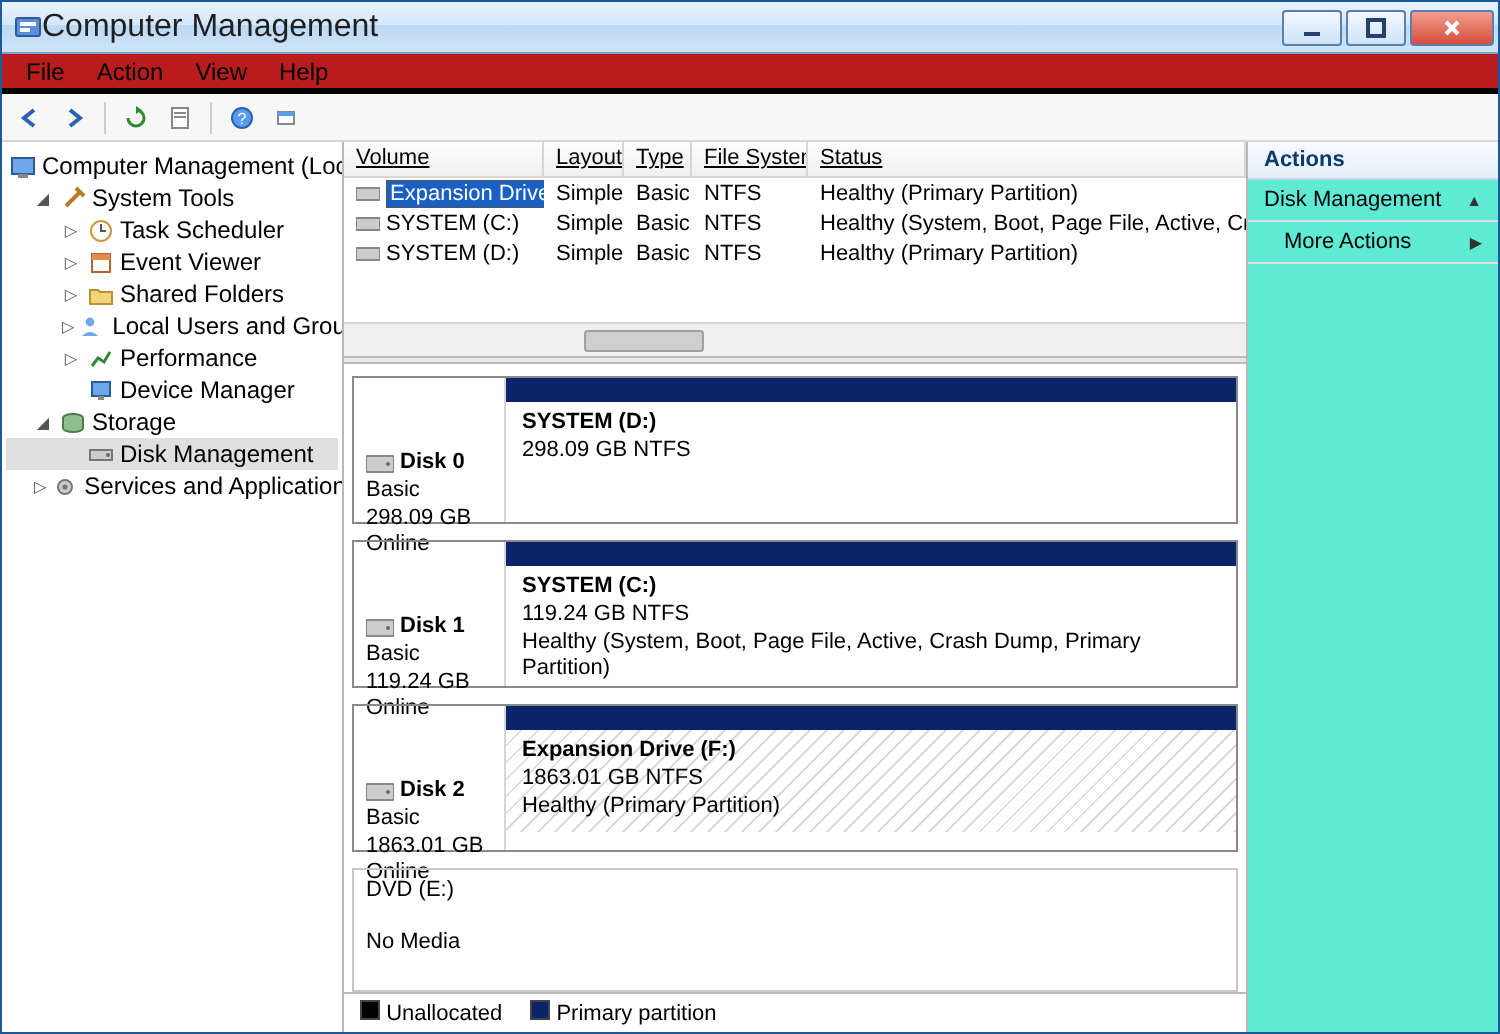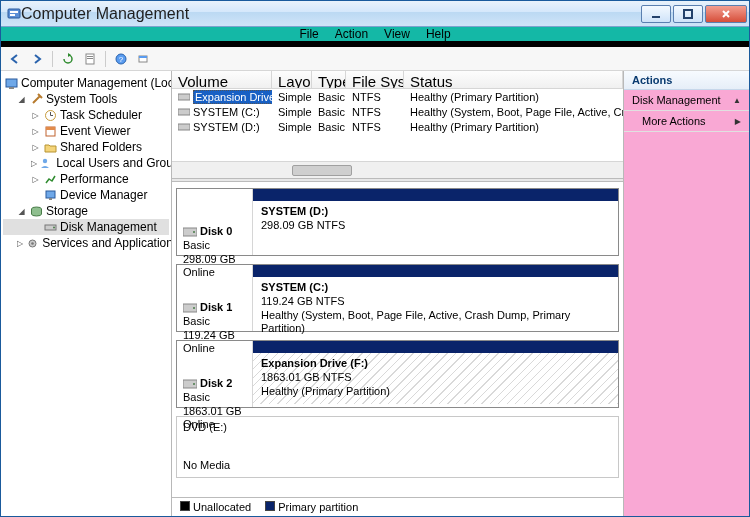--- a/index.html
+++ b/index.html
@@ -5,42 +5,42 @@
   * { box-sizing: border-box; }
   html, body { margin: 0; padding: 0; font-family: "Segoe UI", Tahoma, sans-serif; font-size: 11px; color: #000; background: #fff; }
   .window { width: 750px; height: 517px; border: 1px solid #1a5a9c; position: relative; display: flex; flex-direction: column; background: #fff; }
   
   .titlebar { height: 26px; background: linear-gradient(to bottom, #e9f2fb 0%, #d4e7fb 45%, #bcd9f3 46%, #cfe4f8 100%); display: flex; align-items: center; padding: 0 2px 0 6px; border-bottom: 1px solid #7da2ce; }
   .titlebar .title { flex: 1; font-size: 16px; color: #1f1f1f; }
   .winctrls { display: flex; gap: 0; }
   .winbtn { width: 30px; height: 18px; border: 1px solid #5a7fb0; border-radius: 2px; margin-left: 2px; display: flex; align-items: center; justify-content: center; font-size: 10px; background: linear-gradient(to bottom,#f3f9ff,#cfe3f9); }
   .winbtn.close { background: linear-gradient(to bottom,#f39e90,#d64e3a); color: #fff; width: 42px; }
   
-  .menubar { height: 20px; background: #14b8a6; border-bottom: 6px solid #000000; display: flex; align-items: center; padding: 0 4px; justify-content: center; }
+  .menubar { height: 20px; background: #b91c1c; border-bottom: 3px solid #000000; display: flex; align-items: center; padding: 0 4px; }
   .menuitem { padding: 2px 8px; font-size: 12px; }
   
   .toolbar { height: 24px; background: #f7f7f7; border-bottom: 1px solid #d6d6d6; display: flex; align-items: center; padding: 0 4px; gap: 2px; }
   .tbbtn { width: 20px; height: 20px; display: flex; align-items: center; justify-content: center; border: 1px solid transparent; border-radius: 2px; }
   .tbsep { width: 1px; height: 16px; background: #ccc; margin: 0 3px; }
   
   .body { flex: 1; display: grid; grid-template-columns: 171px 1fr 125px; min-height: 0; }
   .pane { border-right: 1px solid #b8b8b8; display: flex; flex-direction: column; min-width: 0; }
   .pane:last-child { border-right: none; }
   
   .tree { padding: 4px 2px; overflow: hidden; white-space: nowrap; font-size: 12px; }
   .treerow { display: flex; align-items: center; height: 16px; padding: 0 2px; gap: 3px; }
   .treerow.selected { background: #e0e0e0; }
   .twisty { width: 9px; height: 9px; display: inline-flex; align-items: center; justify-content: center; font-size: 8px; color: #555; }
   .ticon { width: 14px; height: 14px; display: inline-flex; align-items: center; justify-content: center; font-size: 11px; }
   .indent1 { padding-left: 14px; }
   .indent2 { padding-left: 28px; }
   
   .mid { display: flex; flex-direction: column; min-height: 0; }
   .volhdr { display: flex; border-bottom: 1px solid #d6d6d6; background: linear-gradient(#fdfdfd,#f0f0f0); height: 18px; }
-  .volcol { border-right: 1px solid #d6d6d6; padding: 2px 6px; font-size: 15px; overflow: hidden; white-space: nowrap; text-decoration: underline; }
+  .volcol { border-right: 1px solid #d6d6d6; padding: 2px 6px; font-size: 11px; overflow: hidden; white-space: nowrap; text-decoration: underline; }
   .volbody { overflow: hidden; min-height: 0; }
   .volrow { display: flex; height: 15px; white-space: nowrap; }
   .volcell { padding: 0 6px; overflow: hidden; display: flex; align-items: center; gap: 3px; }
   .c-vol { width: 100px; }
   .c-lay { width: 40px; }
   .c-typ { width: 34px; }
   .c-fs  { width: 58px; }
   .c-st  { flex: 1; min-width: 0; }
   .hscroll { height: 17px; background: #f0f0f0; border-top: 1px solid #d6d6d6; position: relative; display: flex; align-items: center; }
   .hscroll .thumb { position: absolute; left: 120px; width: 60px; height: 11px; top: 3px; background: #cfcfcf; border: 1px solid #a0a0a0; border-radius: 2px; }
@@ -49,26 +49,26 @@
   
   .diskg { flex: 1; overflow: auto; padding: 6px 4px 0 4px; display: flex; flex-direction: column; gap: 8px; }
   .diskrow { display: flex; border: 1px solid #8a8a8a; min-height: 62px; }
   .diskhead { width: 76px; padding: 4px 6px; font-size: 11px; line-height: 1.25; border-right: 1px solid #d6d6d6; }
   .diskhead .dn { font-weight: bold; display: flex; align-items: center; gap: 3px; margin-top: 32px; }
   .diskvol { flex: 1; padding: 0; }
   .dvbar { height: 12px; background: #0a246a; }
   .dvbody { padding: 4px 8px 6px 8px; font-size: 11px; line-height: 1.25; }
   .dvbody .vn { font-weight: bold; }
   .hatched .dvbody { background: repeating-linear-gradient(135deg, #fff 0 5px, #d9d9d9 5px 6px); }
-  .legend { border-top: 1px solid #bbb; padding: 3px 8px; display: flex; align-items: center; gap: 14px; font-size: 11px; margin-top: 19px; }
+  .legend { border-top: 1px solid #bbb; padding: 3px 8px; display: flex; align-items: center; gap: 14px; font-size: 11px; }
   .sw { width: 10px; height: 10px; display: inline-block; border: 1px solid #444; }
   .sw.black { background: #000; }
   .sw.navy { background: #0a246a; }
   
-  .actions { background: #f9a8d4; }
+  .actions { background: #5eead4; }
   .acthdr { background: linear-gradient(#f7fbff,#e6eef8); border-bottom: 1px solid #c7d7ea; padding: 3px 8px; font-weight: bold; color: #093a6f; }
   .actgrp { border-bottom: 1px solid #e0e0e0; padding: 4px 8px; display: flex; align-items: center; justify-content: space-between; }
   .actgrp .arrow { font-size: 8px; color: #333; }
   
   svg { display: block; }
 </style>
 </head>
 <body>
 
 <div class="window">
@@ -378,21 +378,21 @@
               <div class="dvbody">
                 <div class="vn">Expansion Drive  (F:)</div>
                 <div>1863.01 GB NTFS</div>
                 <div>Healthy (Primary Partition)</div>
               </div>
             </div>
           </div>
           <div class="diskrow" style="border-color: rgb(200, 200, 200);">
             <div class="diskhead" style="border-right: none;">
               <div>DVD (E:)</div>
-              <div style="margin-top:24px;">No Media</div>
+              <div style="margin-top:12px;">No Media</div>
             </div>
             <div class="diskvol"></div>
           </div>
         </div>
       <div class="legend">
         <span><span class="sw black"></span> <span>Unallocated</span></span>
         <span><span class="sw navy"></span> <span>Primary partition</span></span>
       </div>
     </div>
 

